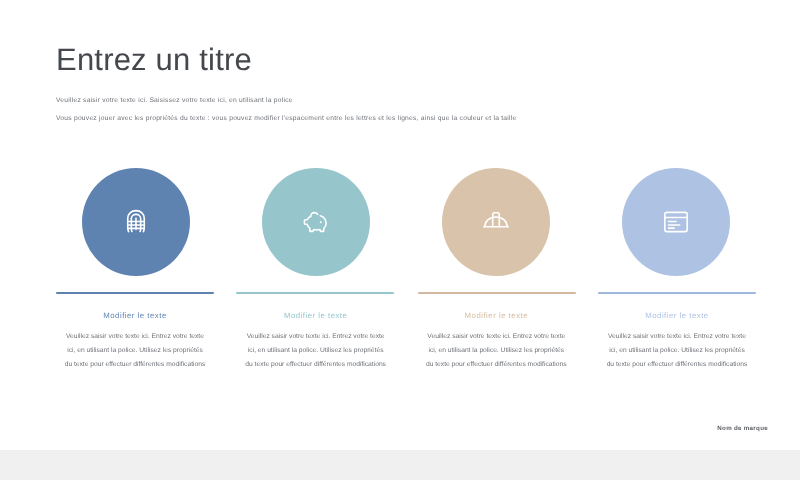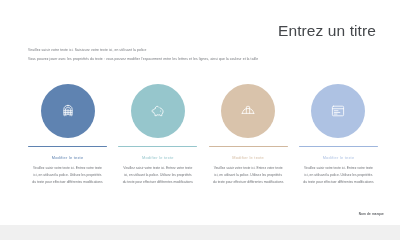--- a/index.html
+++ b/index.html
@@ -30,21 +30,20 @@
     right: 24px;
   }
   .slide-title {
     font-size: 15.5px;
     font-weight: 400;
     color: #44474b;
     letter-spacing: 0.1px;
     line-height: 1.15;
     margin: 0 0 7px 0;
     white-space: nowrap;
-    text-align: right;
   }
   .subtitle-line {
     font-size: 3.35px;
     color: #6d7075;
     line-height: 1.9;
     letter-spacing: 0.12px;
     white-space: nowrap;
     margin: 0;
   }
   .subtitle-line + .subtitle-line {

